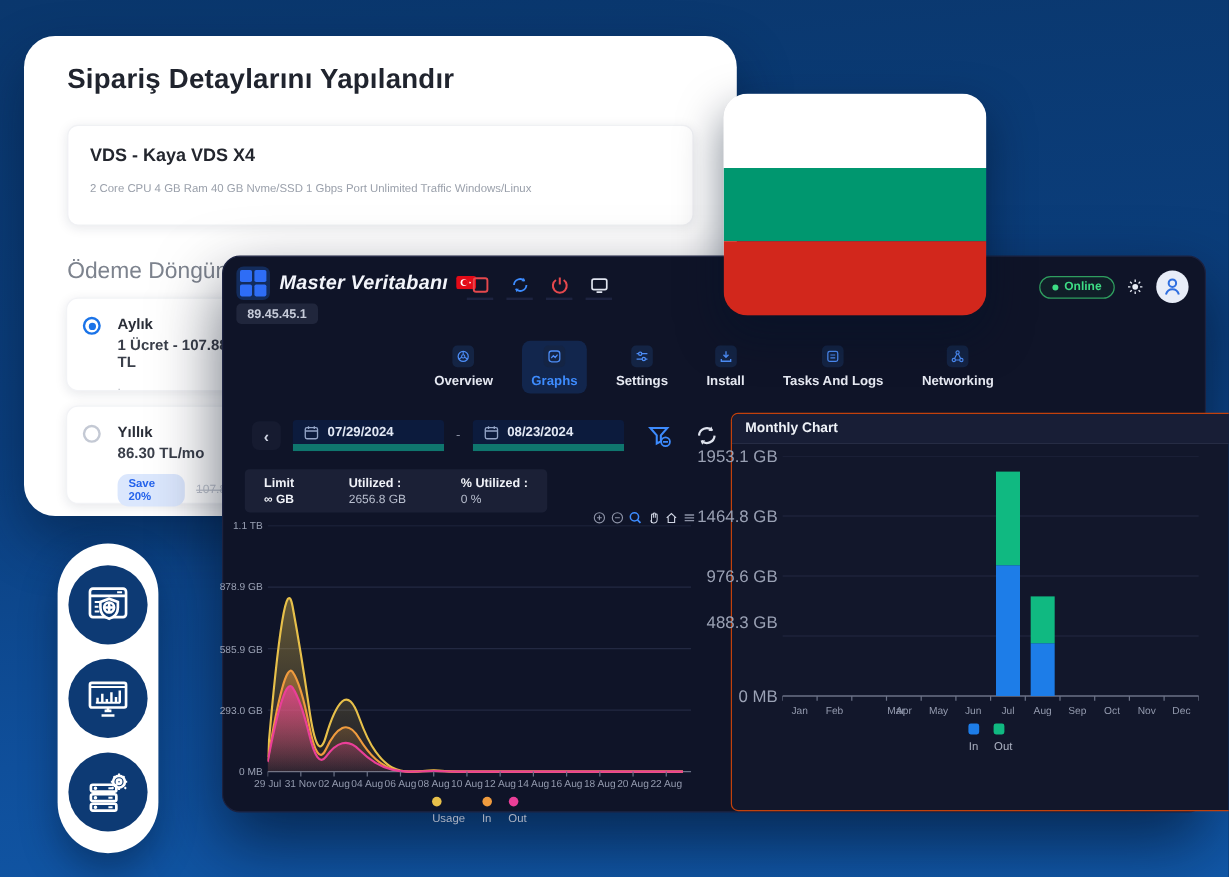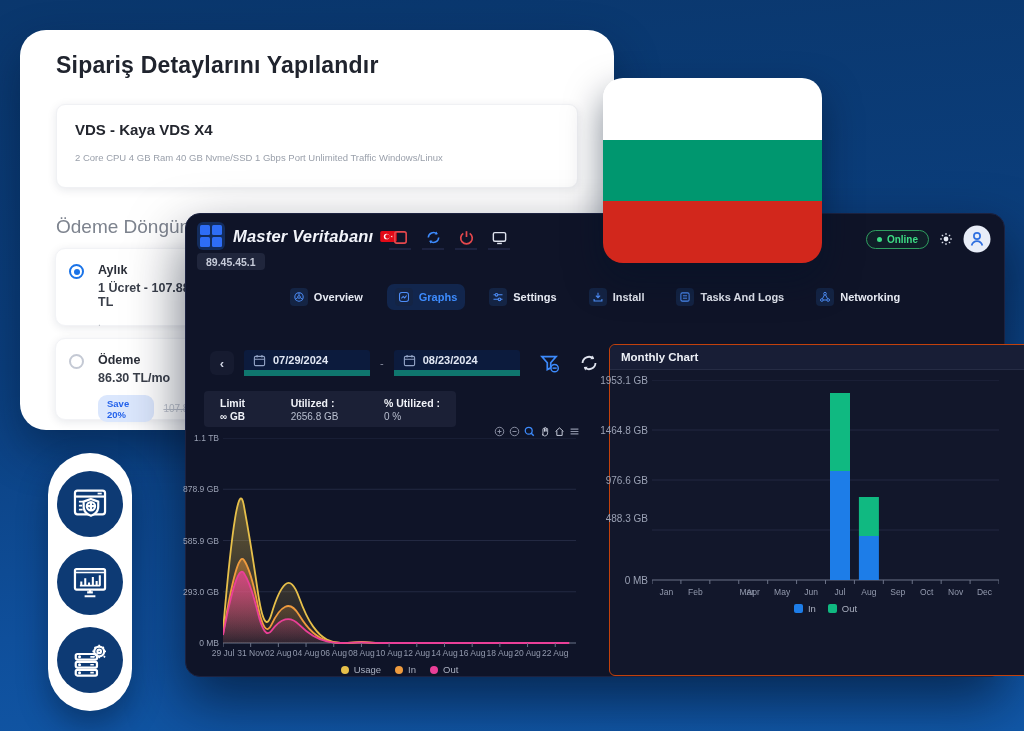--- a/index.html
+++ b/index.html
@@ -45,21 +45,21 @@
   .dash-title{position:absolute;left:47px;top:13px;font-size:16.5px;font-weight:700;color:#f2f4fa;letter-spacing:.2px;display:flex;align-items:center;gap:7px;font-style:italic;}
   .hdr-actions{position:absolute;left:203px;top:14px;display:flex;gap:11px;}
   .hdr-btn{width:22px;height:22px;display:flex;align-items:center;justify-content:center;border-bottom:2px solid #1d2340;padding-bottom:2px;cursor:pointer;}
   .hdr-right{position:absolute;right:13px;top:11px;display:flex;align-items:center;gap:10px;}
   .online-pill{display:flex;align-items:center;gap:5px;border:1px solid #2f9e5f;border-radius:10px;
     padding:3px 10px;font-size:10px;font-weight:700;color:#3ddc84;background:rgba(20,60,40,.25);}
   .online-dot{width:5px;height:5px;border-radius:50%;background:#3ddc84;}
   .ip-chip{position:absolute;left:11px;top:39px;background:#20263c;border-radius:4px;padding:2.5px 9px;
     font-size:10.5px;color:#c6cbd9;font-weight:600;}
   .nav-tabs{position:absolute;left:0;top:70px;width:100%;display:flex;justify-content:center;gap:16px;}
-  .nav-tab{display:flex;align-items:center;gap:6px;padding:4px 8px;border-radius:7px;font-size:11px;font-weight:700;color:#e6e9f2;cursor:pointer;}
+  .nav-tab{display:flex;align-items:center;gap:6px;padding:4px 8px;border-radius:7px;font-size:11px;font-weight:700;color:#e6e9f2;cursor:pointer;flex-direction:column;}
   .nav-tab .ic{width:18px;height:18px;border-radius:4px;background:#142444;display:flex;align-items:center;justify-content:center;}
   .nav-tab .ic svg{width:12px;height:12px;}
   .nav-tab.active{background:#12264d;color:#3d8bfd;}
   .sub-tabs{position:absolute;left:0;top:106px;width:100%;display:flex;justify-content:center;}
   .sub-wrap{display:flex;background:#171c30;border-radius:7px;overflow:hidden;}
   .sub-tab{font-size:10.5px;font-weight:700;padding:5px 16px;color:#eef1f7;cursor:pointer;}
   .sub-tab.active{color:#2f7bf6;background:#0f2147;}
   
   .controls{position:absolute;left:24px;top:136px;display:flex;align-items:center;gap:10px;}
   .back-chip{width:24px;height:24px;border-radius:6px;background:#161b30;color:#cfd4e2;display:flex;align-items:center;justify-content:center;font-size:13px;font-weight:700;cursor:pointer;}
@@ -74,30 +74,30 @@
   .stat .vl{font-size:10px;color:#b9bfcf;margin-top:2px;}
   
   .chart-toolbar{position:absolute;left:318px;top:212px;width:76px;display:flex;justify-content:flex-end;gap:4px;}
   .chart-toolbar span{width:11px;height:11px;display:flex;cursor:pointer;}
   .area-ylabels{position:absolute;left:0;top:224px;width:33px;height:205px;}
   .area-ylabels span{position:absolute;right:0;transform:translateY(-50%);font-size:8.5px;color:#9aa1b4;white-space:nowrap;}
   .area-plot{position:absolute;left:37px;top:224px;width:353px;height:211px;}
   .area-xlabels{position:absolute;left:37px;top:434px;width:353px;height:12px;}
   .area-xlabels span{position:absolute;transform:translateX(-50%);font-size:8.5px;color:#939aae;white-space:nowrap;}
   .area-legend{position:absolute;left:37px;top:450px;width:353px;display:flex;justify-content:center;gap:14px;}
-  .lg-item{display:flex;align-items:center;gap:5px;font-size:9.5px;color:#aab0c0;}
+  .lg-item{display:flex;gap:5px;font-size:9.5px;color:#aab0c0;flex-direction:column;}
   .lg-dot{width:8px;height:8px;border-radius:50%;}
   .lg-sq{width:9px;height:9px;border-radius:2px;}
   
   .monthly{position:absolute;left:423px;top:130px;width:428px;height:332px;background:#12172b;
     border:1px solid #c2410c;border-radius:6px;}
   .monthly-hd{height:25px;background:#181e36;border-bottom:1px solid #262c44;border-radius:6px 6px 0 0;
     display:flex;align-items:center;padding:0 11px;font-size:11.5px;font-weight:700;color:#eef1f7;}
   .bar-ylabels{position:absolute;left:0;top:35px;width:38px;height:200px;}
-  .bar-ylabels span{position:absolute;right:0;transform:translateY(-50%);font-size:10px;color:#9aa1b4;white-space:nowrap;}
+  .bar-ylabels span{position:absolute;right:0;transform:translateY(-50%);font-size:14px;color:#9aa1b4;white-space:nowrap;}
   .bar-plot{position:absolute;left:42px;top:35px;width:347px;height:206px;}
   .bar-xlabels{position:absolute;left:42px;top:242px;width:347px;height:12px;}
   .bar-xlabels span{position:absolute;transform:translateX(-50%);font-size:8.5px;color:#939aae;}
   .bar-legend{position:absolute;left:42px;top:258px;width:347px;display:flex;justify-content:center;gap:12px;}
 </style>
 </head>
 <body>
 
 <div id="stage">
 
@@ -111,21 +111,21 @@
 
     <div class="billing-option" style="top:218px;height:78px;">
       <span class="radio sel"></span>
       <div class="opt-label">Aylık</div>
       <div class="opt-price">1 Ücret - 107.88 TL</div>
       <div class="opt-note">.</div>
     </div>
 
     <div class="billing-option" style="top:308px;height:82px;">
       <span class="radio"></span>
-      <div class="opt-label">Ödeme</div>
+      <div class="opt-label">Yıllık</div>
       <div class="opt-price">86.30 TL/mo</div>
       <div class="opt-row">
         <span class="save-badge">Save 20%</span>
         <span class="old-price">107.88</span>
       </div>
     </div>
   </div>
 
   <div class="dash">
     <div class="win-tile">

